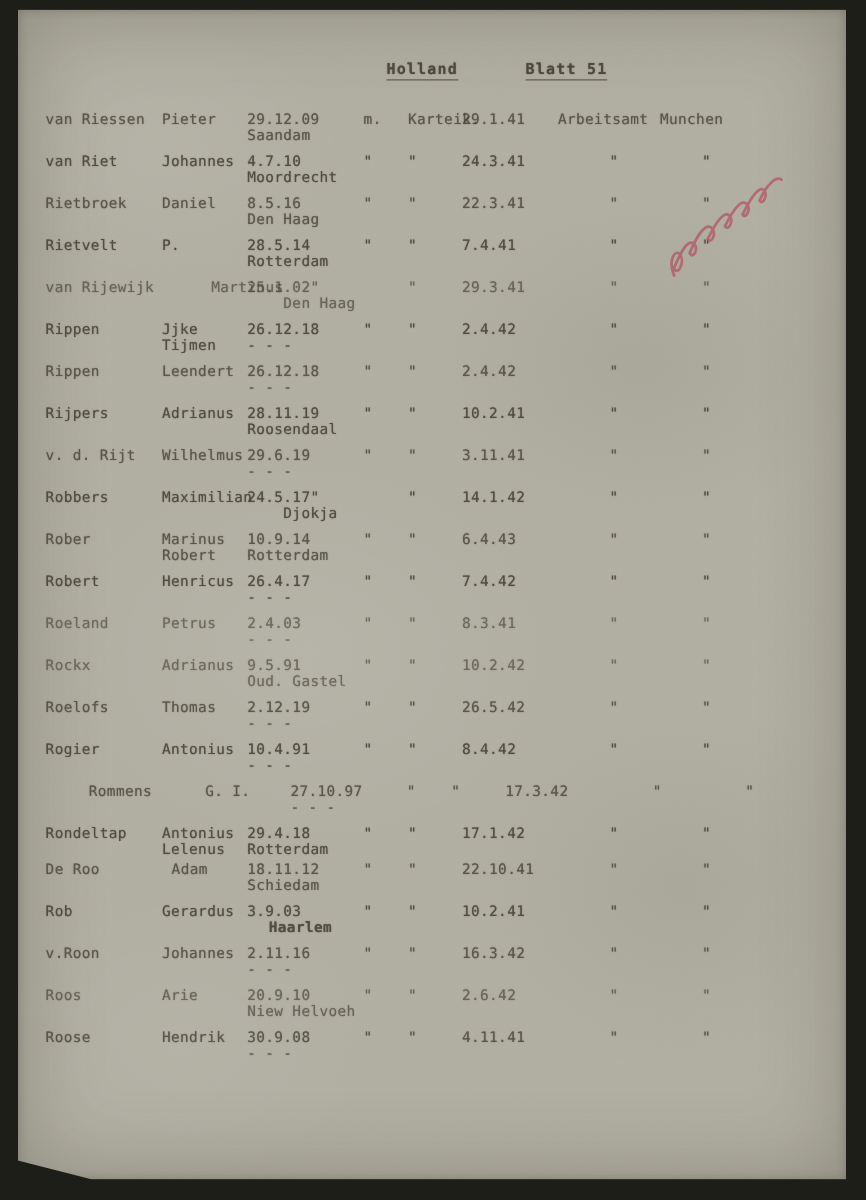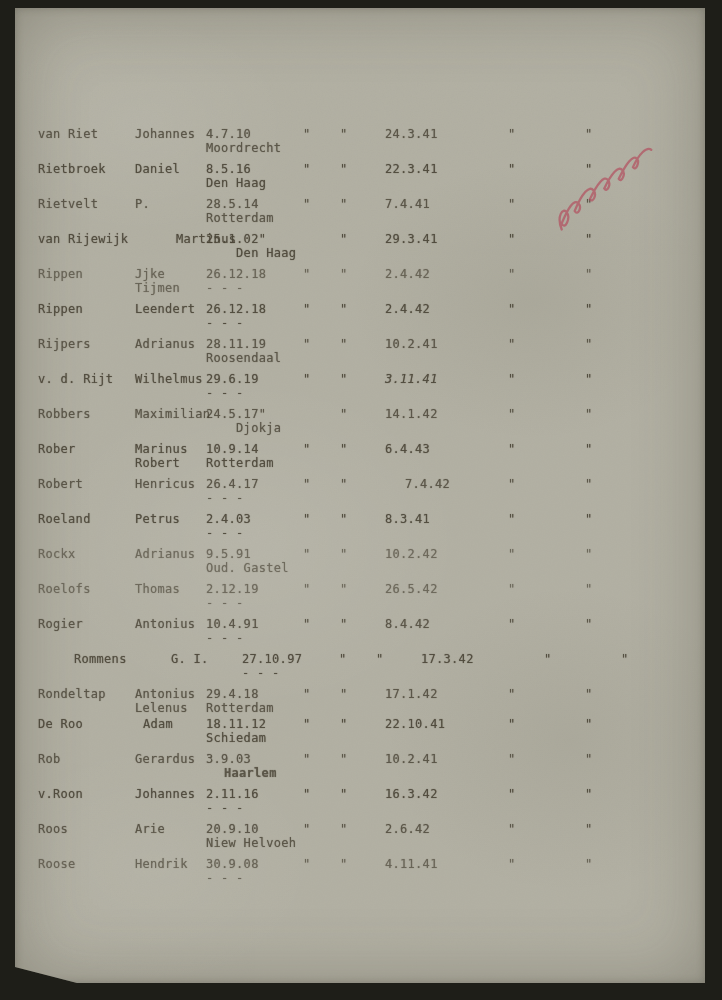--- a/index.html
+++ b/index.html
@@ -46,22 +46,37 @@
   .row:nth-child(5) .cell,.row:nth-child(22) .cell{opacity:.72;}
   .red-note{position:absolute;left:533px;top:138px;width:130px;height:92px;pointer-events:none;}
 </style>
 </head>
 <body>
 
 <div class="scan-frame"></div>
 
 <div class="paper">
 
+  <div class="header-line">
+    <span class="hdr" id="hdr-left">Holland</span>
+    <span class="hdr" id="hdr-right">Blatt 51</span>
+  </div>
 
   <div class="rows" id="rows">
+      <div class="row" style="top: 84px;">
+        <span class="cell" style="left: 23px; top: 0px;">van Riessen</span>
+        <span class="cell" style="left: 120px; top: 0px;">Pieter</span>
+        <span class="cell" style="left: 191px; top: 0px;">29.12.09</span>
+        <span class="cell" style="left: 191px; top: 14px;">Saandam</span>
+        <span class="cell" style="left: 288px; top: 0px;">m.</span>
+        <span class="cell" style="left: 325px; top: 0px;">Karteik.</span>
+        <span class="cell" style="left: 370px; top: 0px;">29.1.41</span>
+        <span class="cell" style="left: 450px; top: 0px;">Arbeitsamt</span>
+        <span class="cell" style="left: 535px; top: 0px;">Munchen</span>
+      </div>
       <div class="row" style="top: 119px;">
         <span class="cell" style="left: 23px; top: 0px;">van Riet</span>
         <span class="cell" style="left: 120px; top: 0px;">Johannes</span>
         <span class="cell" style="left: 191px; top: 0px;">4.7.10</span>
         <span class="cell" style="left: 191px; top: 14px;">Moordrecht</span>
         <span class="cell" style="left: 288px; top: 0px;">"</span>
         <span class="cell" style="left: 325px; top: 0px;">"</span>
         <span class="cell" style="left: 370px; top: 0px;">24.3.41</span>
         <span class="cell" style="left: 493px; top: 0px;">"</span>
         <span class="cell" style="left: 570px; top: 0px;">"</span>
@@ -132,21 +147,21 @@
         <span class="cell" style="left: 493px; top: 0px;">"</span>
         <span class="cell" style="left: 570px; top: 0px;">"</span>
       </div>
       <div class="row" style="top: 364px;">
         <span class="cell" style="left: 23px; top: 0px;">v. d. Rijt</span>
         <span class="cell" style="left: 120px; top: 0px;">Wilhelmus</span>
         <span class="cell" style="left: 191px; top: 0px;">29.6.19</span>
         <span class="cell" style="left: 191px; top: 14px;">- - -</span>
         <span class="cell" style="left: 288px; top: 0px;">"</span>
         <span class="cell" style="left: 325px; top: 0px;">"</span>
-        <span class="cell" style="left: 370px; top: 0px; font-style: italic;">3.11.41</span>
+        <span class="cell" style="left: 370px; top: 0px;">3.11.41</span>
         <span class="cell" style="left: 493px; top: 0px;">"</span>
         <span class="cell" style="left: 570px; top: 0px;">"</span>
       </div>
       <div class="row" style="top: 399px;">
         <span class="cell" style="left: 23px; top: 0px;">Robbers</span>
         <span class="cell" style="left: 120px; top: 0px;">Maximilian</span>
         <span class="cell" style="left: 191px; top: 0px;">24.5.17"</span>
         <span class="cell" style="left: 191px; top: 14px;">    Djokja</span>
         <span class="cell" style="left: 325px; top: 0px;">"</span>
         <span class="cell" style="left: 370px; top: 0px;">14.1.42</span>
@@ -165,21 +180,21 @@
         <span class="cell" style="left: 493px; top: 0px;">"</span>
         <span class="cell" style="left: 570px; top: 0px;">"</span>
       </div>
       <div class="row" style="top: 469px;">
         <span class="cell" style="left: 23px; top: 0px;">Robert</span>
         <span class="cell" style="left: 120px; top: 0px;">Henricus</span>
         <span class="cell" style="left: 191px; top: 0px;">26.4.17</span>
         <span class="cell" style="left: 191px; top: 14px;">- - -</span>
         <span class="cell" style="left: 288px; top: 0px;">"</span>
         <span class="cell" style="left: 325px; top: 0px;">"</span>
-        <span class="cell" style="left: 390px; top: 0px;">7.4.42</span>
+        <span class="cell" style="left: 370px; top: 0px;">7.4.42</span>
         <span class="cell" style="left: 493px; top: 0px;">"</span>
         <span class="cell" style="left: 570px; top: 0px;">"</span>
       </div>
       <div class="row" style="top: 504px;">
         <span class="cell" style="left: 23px; top: 0px;">Roeland</span>
         <span class="cell" style="left: 120px; top: 0px;">Petrus</span>
         <span class="cell" style="left: 191px; top: 0px;">2.4.03</span>
         <span class="cell" style="left: 191px; top: 14px;">- - -</span>
         <span class="cell" style="left: 288px; top: 0px;">"</span>
         <span class="cell" style="left: 325px; top: 0px;">"</span>

